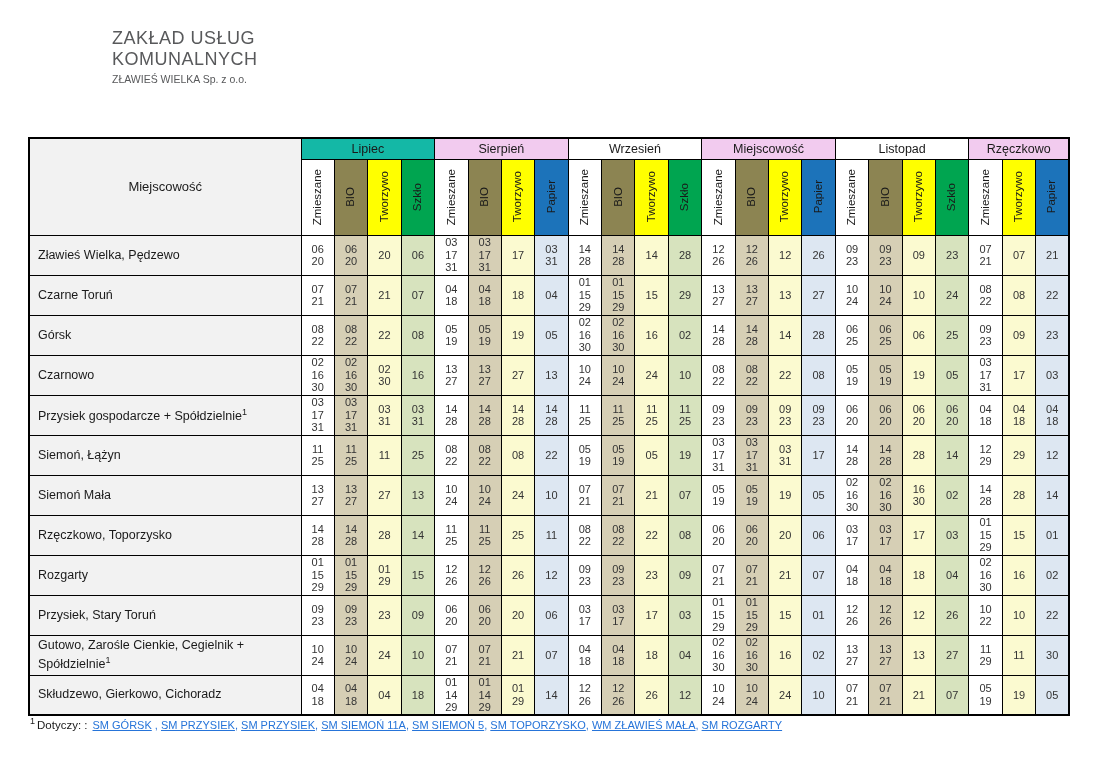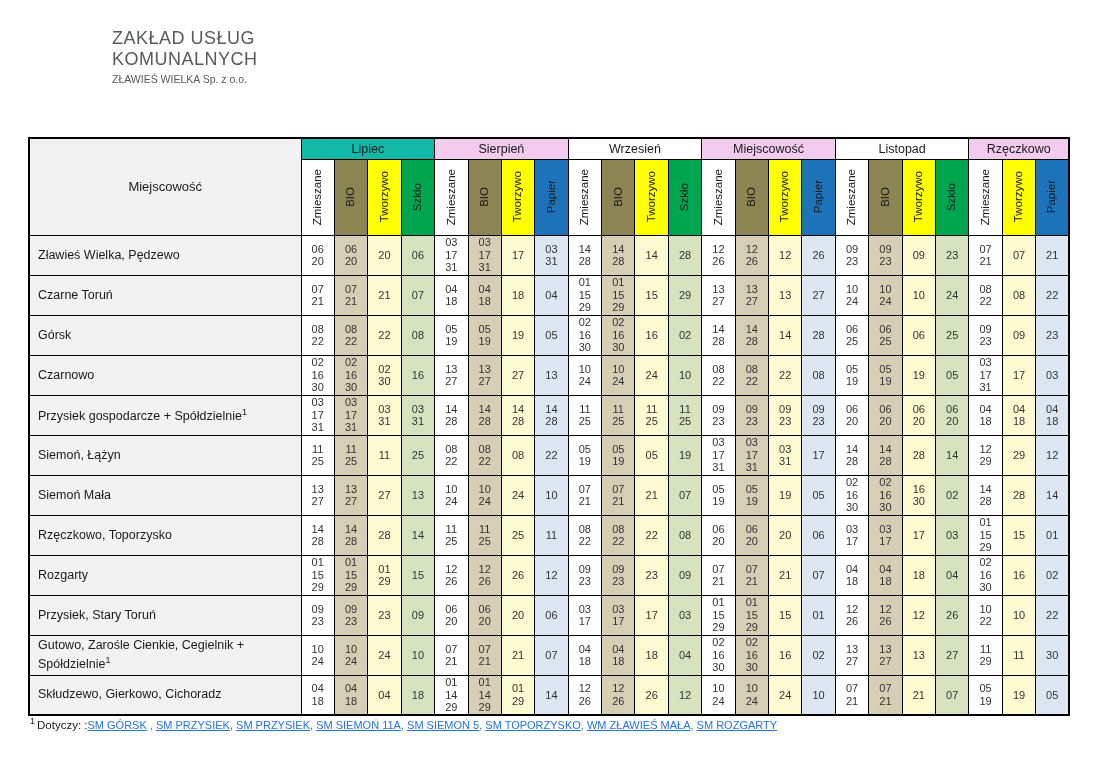--- a/index.html
+++ b/index.html
@@ -51,21 +51,21 @@
     padding: 2px 4px 2px 8px; text-align: left; line-height: 15px;
   }
   td.name-td sup { font-size: 9px; }
   tr.data-row { height: 40px; }
   td.date-td { padding: 0; text-align: center; vertical-align: middle; }
   .date-stack { display: flex; flex-direction: column; justify-content: center; align-items: center; }
   .date-line { font-size: 11px; line-height: 12.5px; color: #333; }
   
   .footnote { position: absolute; left: 30px; top: 716px; font-size: 11.5px; color: #1a1a1a; width: 1040px; }
   .footnote sup { font-size: 9px; vertical-align: super; margin-right: 2px; }
-  .fn-label { }
+  .fn-label { margin-right: 5px; }
   .fn-link { color: #2674D9; text-decoration: underline; font-size: 11px; }
   .fn-sep { color: #2674D9; font-size: 11px; }
 </style>
 </head>
 <body>
 
 <div class="page">
 
   <div class="company">
     <div class="company-line">ZAKŁAD USŁUG</div>

